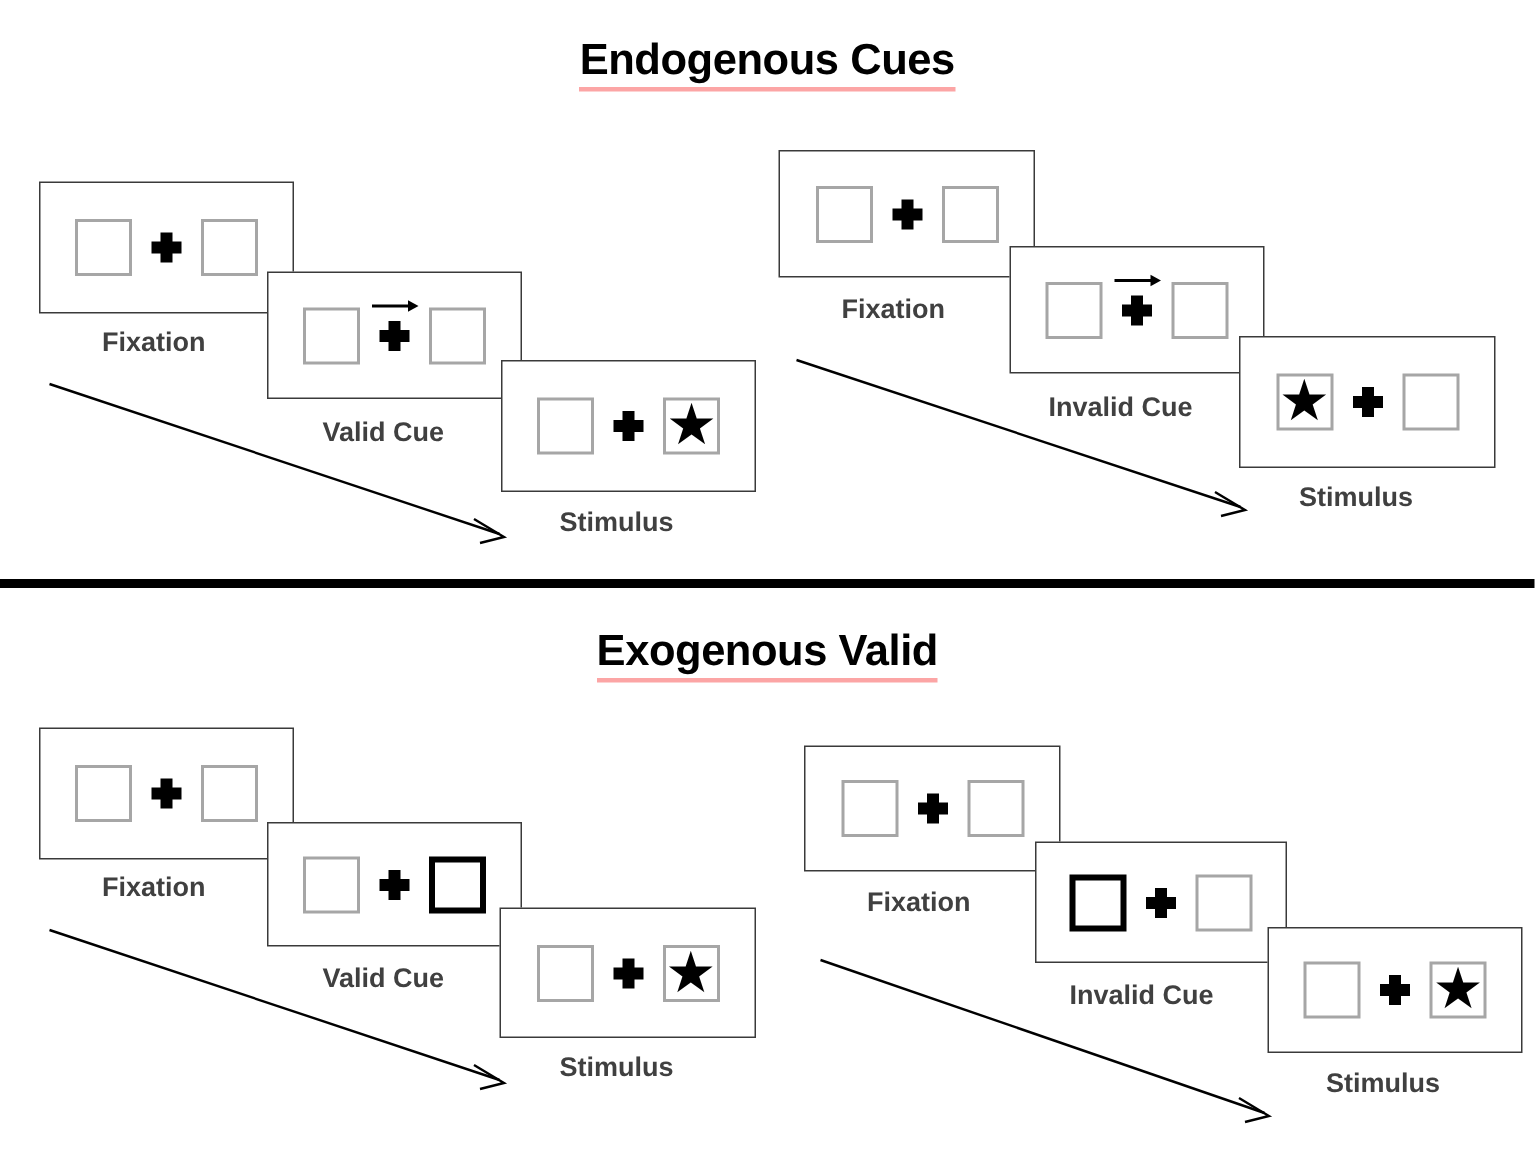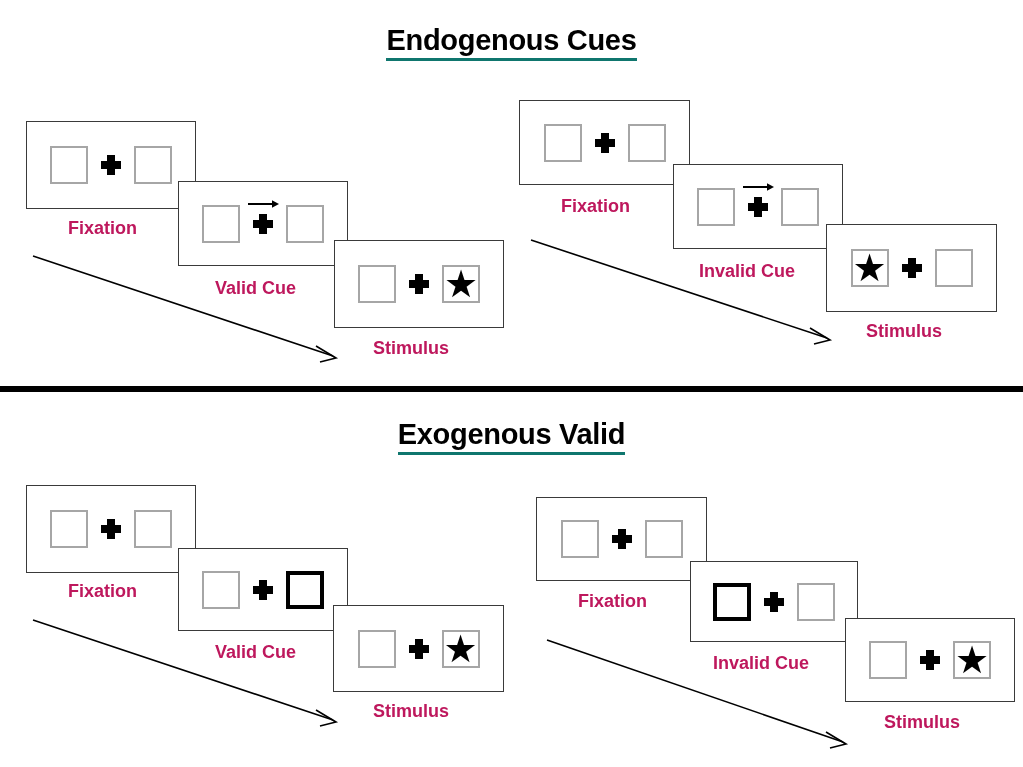--- a/index.html
+++ b/index.html
@@ -18,21 +18,21 @@
   .section-title {
     position: absolute;
     width: 100%;
     text-align: center;
     font-weight: bold;
     font-size: 29px;
     letter-spacing: -0.3px;
     color: #000;
   }
   .section-title span {
-    border-bottom: 3px solid #0f766e;
+    border-bottom: 3px solid #fca5a5;
     padding-bottom: 1px;
     display: inline-block;
     line-height: 1.15;
   }
 
   .divider {
     position: absolute;
     left: 0; width: 1023px;
     height: 6px;
     background: #000;
@@ -108,21 +108,21 @@
     top: -14px;
     width: 34px; height: 12px;
   }
 
   
   .frame-label {
     position: absolute;
     font-weight: bold;
     font-size: 18px;
     white-space: nowrap;
-    color: #be185d;
+    color: #404040;
   }
 
   
   .flow-arrow {
     position: absolute;
     pointer-events: none;
   }
 </style>
 </head>
 <body>

